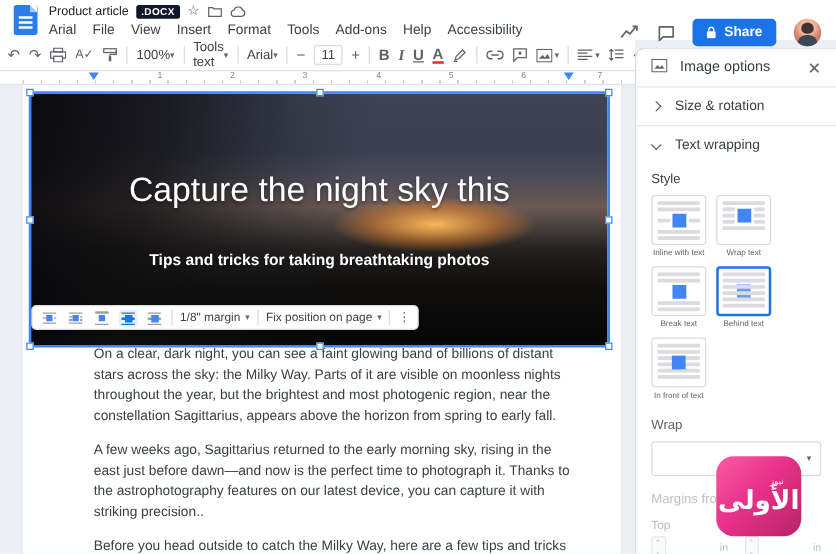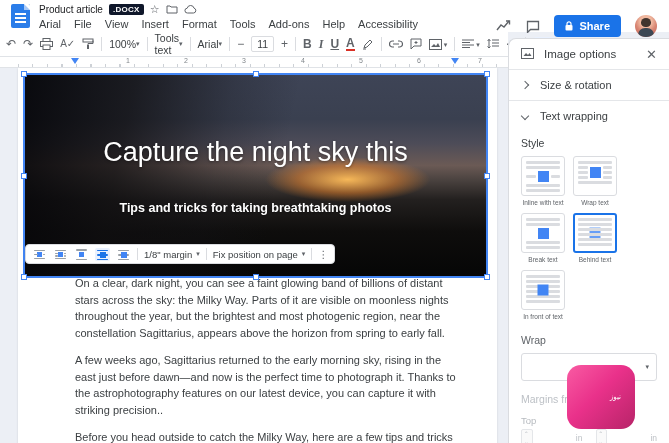--- a/index.html
+++ b/index.html
@@ -99,21 +99,21 @@
   .disabled-label { color:#bdc1c6; font-size:10.5px; margin-top:12px; }
   .fld-label { color:#b6babf; font-size:9.5px; margin:10px 0 3px; }
   .fld-row { display:flex; align-items:center; gap:5px; }
   .stepper { width:46px; height:18px; border:1px solid #e4e6e9; border-radius:2px; background:#fafafa; position:relative; }
   .stepper::after { content:"⌃"; position:absolute; right:3px; top:0px; font-size:6px; color:#bdc1c6; }
   .stepper::before { content:"⌄"; position:absolute; right:3px; bottom:1px; font-size:6px; color:#bdc1c6; }
   .unit { font-size:8.5px; color:#bdc1c6;padding-left:38px; }
   .fld-gap { width:14px; }
 
   
-  .watermark { position:absolute; right:22px; bottom:14px; width:80px; z-index:9; display:flex; flex-direction:row; align-items:center; font-family:"DejaVu Sans", sans-serif; }
+  .watermark { position:absolute; right:22px; bottom:14px; width:80px; z-index:9; display:flex; flex-direction:column; align-items:center; font-family:"DejaVu Sans", sans-serif; }
   .wm-square { width:68px; height:64px; border-radius:14px; background:linear-gradient(135deg,#f95ba3 0%, #e9318a 45%, #b72468 100%);
     display:flex; flex-direction:column; align-items:center; justify-content:center; color:#fff; }
   .wm-ar-small { font-size:7px; line-height:1; align-self:flex-end; margin-right:14px; }
   .wm-ar-main { font-size:21px; font-weight:bold; line-height:1.1; }
   .wm-news { margin-top:-10px; width:78px; height:24px; border-radius:12px; background:linear-gradient(90deg,#35b6c9 0%, #2b6fc0 60%, #1b3f8f 100%);
     color:#fff; font-weight:bold; font-size:13px; letter-spacing:1px; display:flex; align-items:center; justify-content:center; box-shadow:0 1px 3px rgba(0,0,0,.2); }
 </style>
 </head>
 <body>
 
@@ -468,14 +468,15 @@
       <span class="stepper"></span>
       <span class="unit">in</span>
     </div>
 
   </div>
 </aside>
 
 <div class="watermark">
   <div class="wm-square">
     <span class="wm-ar-small">نيوز</span>
+    <span class="wm-ar-main">الأولى</span>
   </div>
 </div>
 
 </body></html>

